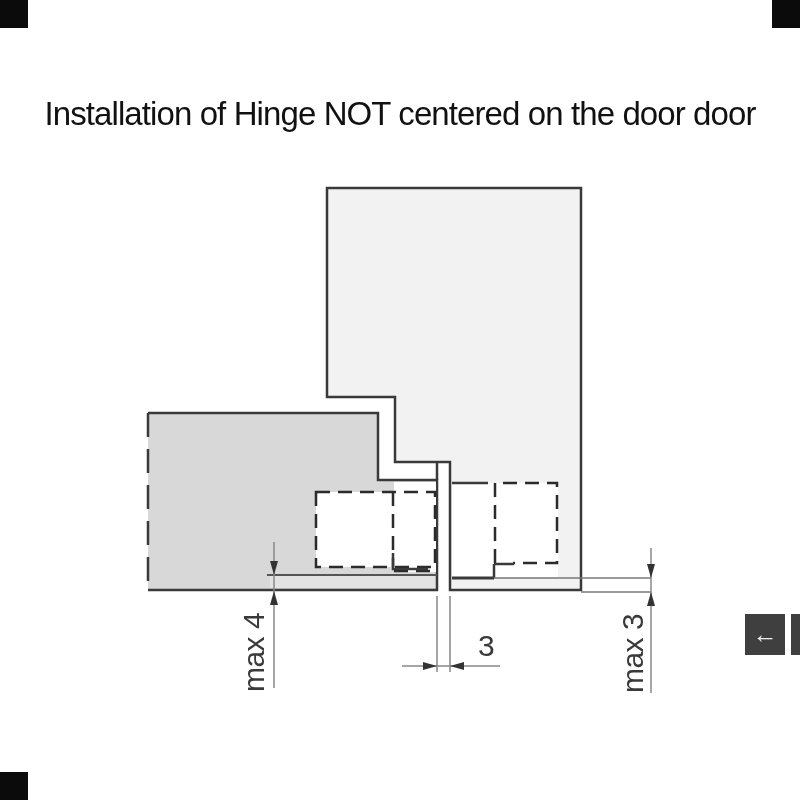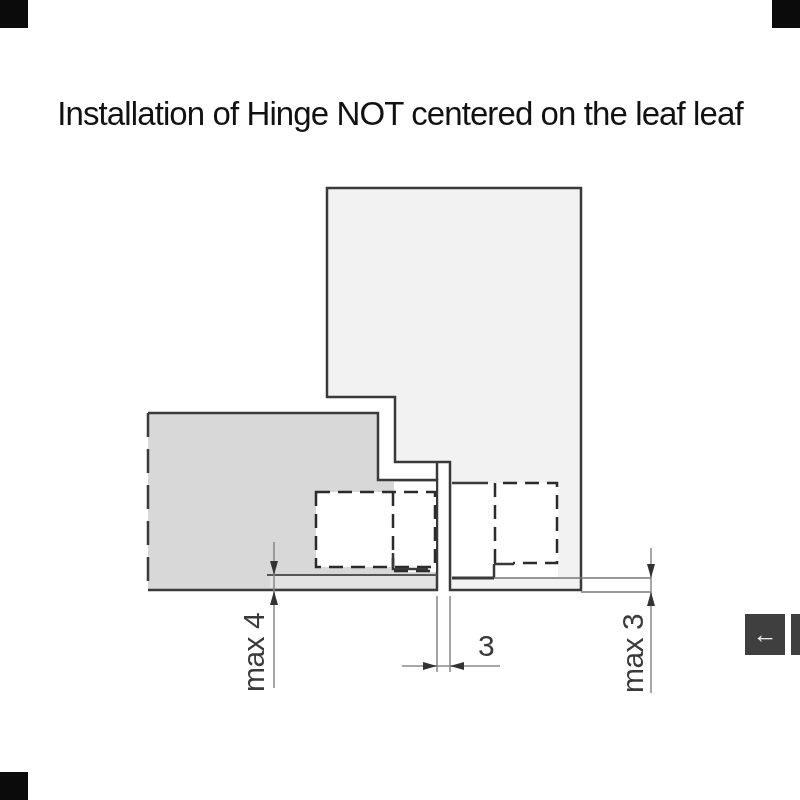--- a/index.html
+++ b/index.html
@@ -27,21 +27,21 @@
 </style>
 </head>
 <body>
 
 <div id="stage">
 
   <div id="marker-tl" class="corner-marker"></div>
   <div id="marker-tr" class="corner-marker"></div>
   <div id="marker-bl" class="corner-marker"></div>
 
-  <div id="page-title">Installation of Hinge NOT centered on the leaf leaf</div>
+  <div id="page-title">Installation of Hinge NOT centered on the door door</div>
 
   <svg id="diagram-svg" width="800" height="800" viewBox="0 0 800 800">
 
     <path d="M327,188 H581 V590 H450 V462 H395 V397 H327 Z" stroke="#3a3a3a" stroke-width="2.5" stroke-linejoin="miter" fill="#f2f2f2"></path>
 
     <path d="M437,462 V480" stroke="#3a3a3a" stroke-width="2.5" fill="none"></path>
 
     <path d="M148,413 H378 V480 H437 V590 H148 Z" stroke="none" fill="#d8d8d8"></path>
     <rect x="270" y="576" width="167" height="12" fill="#e3e3e3"></rect>
     <path d="M148,413 H378 V480 H437 V590 H148" fill="none" stroke="#3a3a3a" stroke-width="2.5"></path>

